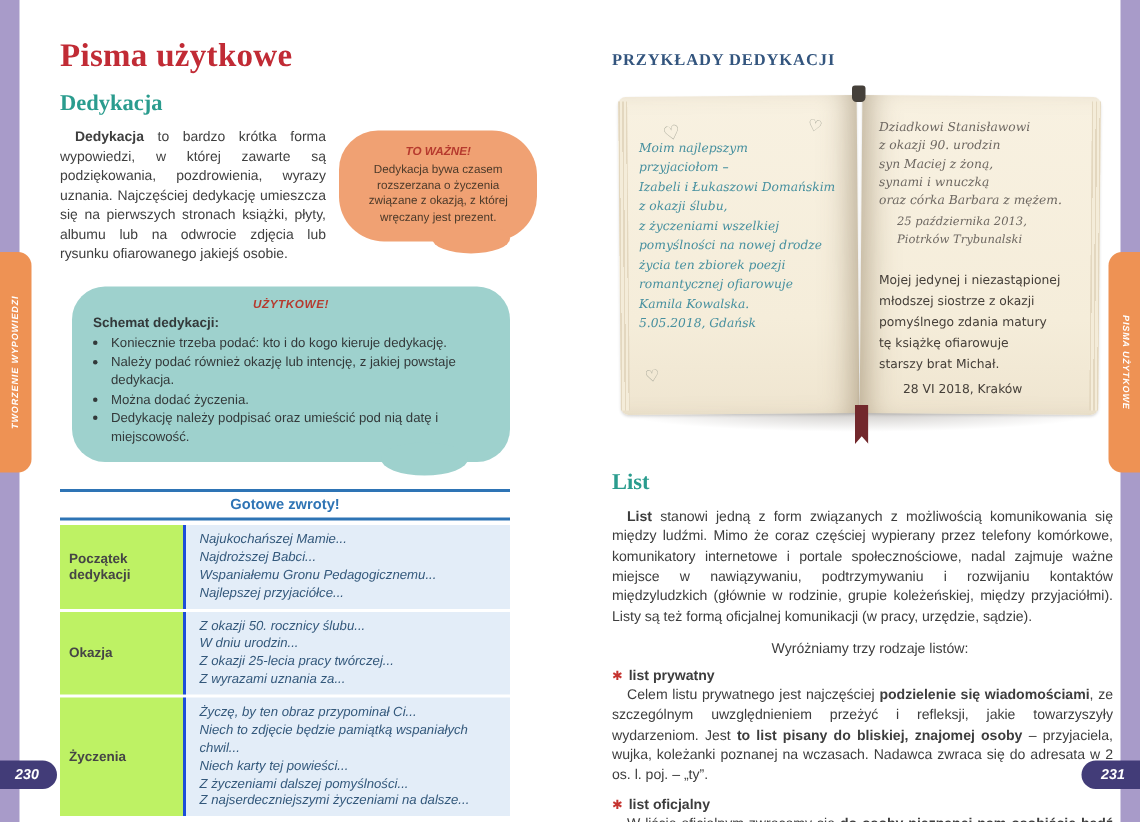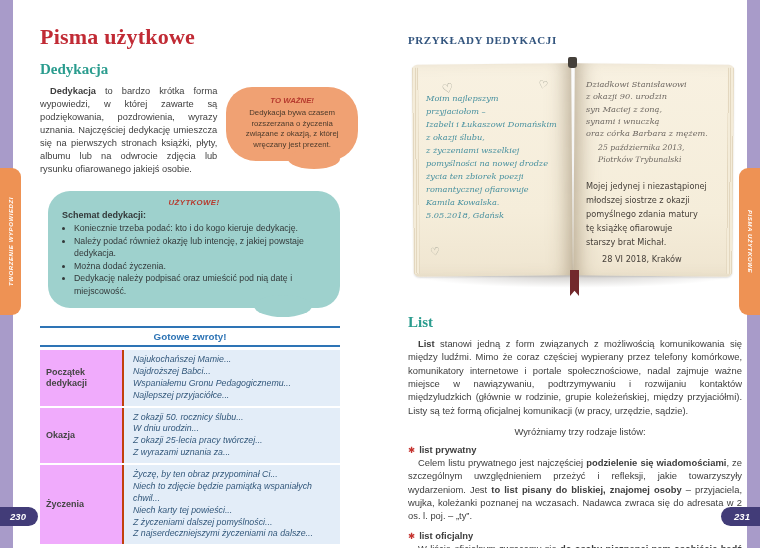--- a/index.html
+++ b/index.html
@@ -47,23 +47,23 @@
   .tips-head{font-size:7.8px;font-weight:bold;font-style:italic;color:#b63a2e;
     text-align:center;margin-bottom:3px;letter-spacing:0.4px;}
   .tips-sub{font-size:9px;font-weight:bold;color:#33393a;}
   .tips-list{margin:2px 0 0;padding-left:12px;}
   .tips-list li{font-size:8.8px;color:#33393a;line-height:1.42;}
   .phrases{margin-top:18px;width:300px;}
   .rule{height:2px;background:#2e74b5;}
   .phrases-head{text-align:center;color:#2e74b5;font-weight:bold;font-size:9.8px;padding:3px 0;}
   table.phr{border-collapse:separate;border-spacing:0 2px;width:300px;margin-top:1px;}
   table.phr td{vertical-align:middle;}
-  td.lab{width:70px;background:#f0abfc;font-weight:bold;font-size:9px;color:#454545;
+  td.lab{width:70px;background:#bef264;font-weight:bold;font-size:9px;color:#454545;
     padding:4px 6px;line-height:1.25;}
-  td.val{background:#e3edf8;border-left:2px solid #c2410c;font-style:italic;font-size:8.8px;
+  td.val{background:#e3edf8;border-left:2px solid #1d4ed8;font-style:italic;font-size:8.8px;
     color:#33587b;padding:4px 9px;line-height:1.35;}
   
   #right-col{position:absolute;left:408px;top:34px;width:334px;z-index:3;}
   .examples-head{font-family:"Liberation Serif",serif;font-weight:bold;font-size:11px;
     color:#33557e;letter-spacing:0.6px;}
   .book{position:relative;width:330px;height:250px;margin-top:6px;}
   .book-shadow{position:absolute;left:4px;right:4px;bottom:14px;height:26px;
     background:radial-gradient(ellipse at center,rgba(60,50,40,0.25),rgba(0,0,0,0) 70%);}
   .bpage{position:absolute;top:12px;width:159px;height:212px;
     background:linear-gradient(180deg,#f8f1e1 0%,#f5edda 70%,#efe5d0 100%);}

